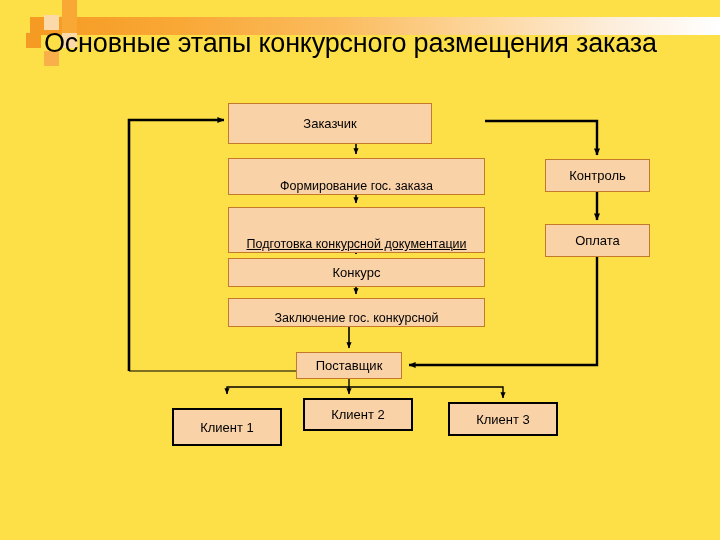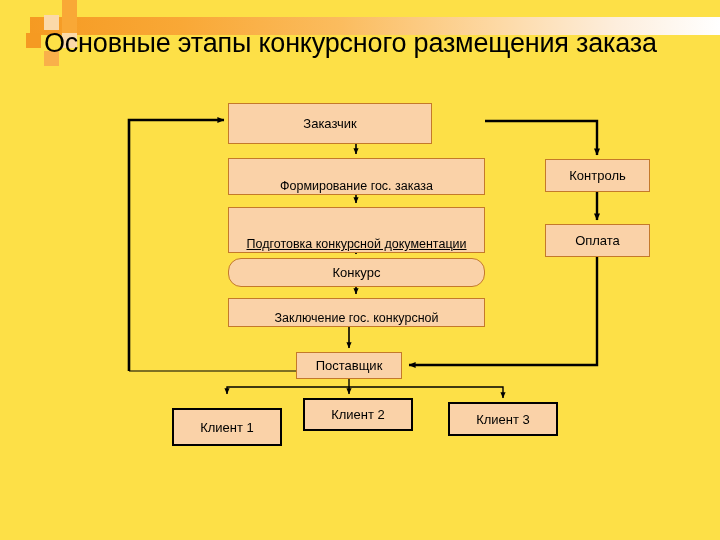--- a/index.html
+++ b/index.html
@@ -150,21 +150,21 @@
     <div id="nodes">
         <div class="node" style="left: 228px; top: 103px; width: 204px; height: 41px; background: rgb(250, 210, 168); border-color: rgb(196, 121, 42);">
           <span>Заказчик</span>
         </div>
         <div class="node small" style="left: 228px; top: 158px; width: 257px; height: 37px; background: rgb(250, 210, 168); border-color: rgb(196, 121, 42);">
           <span>Формирование гос. заказа</span>
         </div>
         <div class="node small" style="left: 228px; top: 207px; width: 257px; height: 46px; background: rgb(250, 210, 168); border-color: rgb(196, 121, 42); text-decoration: underline;">
           <span>Подготовка конкурсной документации</span>
         </div>
-        <div class="node" style="left: 228px; top: 258px; width: 257px; height: 29px; background: rgb(250, 210, 168); border-color: rgb(196, 121, 42); border-radius: 13px;">
+        <div class="node" style="left: 228px; top: 258px; width: 257px; height: 29px; background: rgb(250, 210, 168); border-color: rgb(196, 121, 42);">
           <span>Конкурс</span>
         </div>
         <div class="node small" style="left: 228px; top: 298px; width: 257px; height: 29px; background: rgb(250, 210, 168); border-color: rgb(196, 121, 42);">
           <span>Заключение гос. конкурсной</span>
         </div>
         <div class="node" style="left: 296px; top: 352px; width: 106px; height: 27px; background: rgb(250, 210, 168); border-color: rgb(196, 121, 42); text-align: center;">
           <span>Поставщик</span>
         </div>
         <div class="node" style="left: 545px; top: 159px; width: 105px; height: 33px; background: rgb(250, 210, 168); border-color: rgb(196, 121, 42);">
           <span>Контроль</span>

